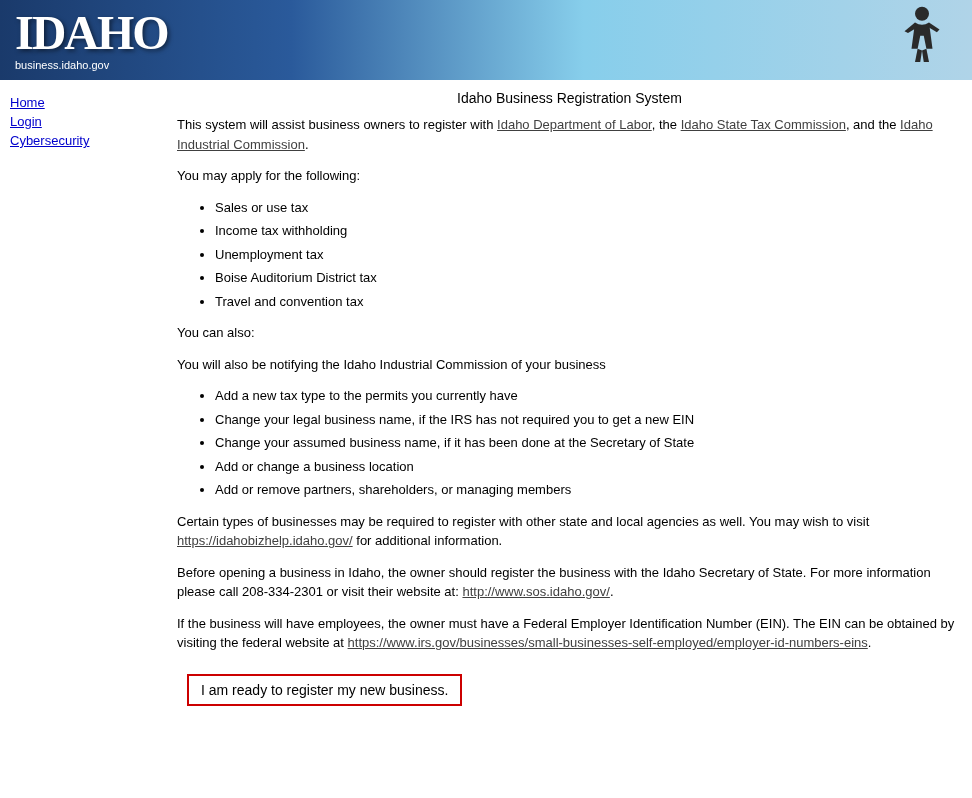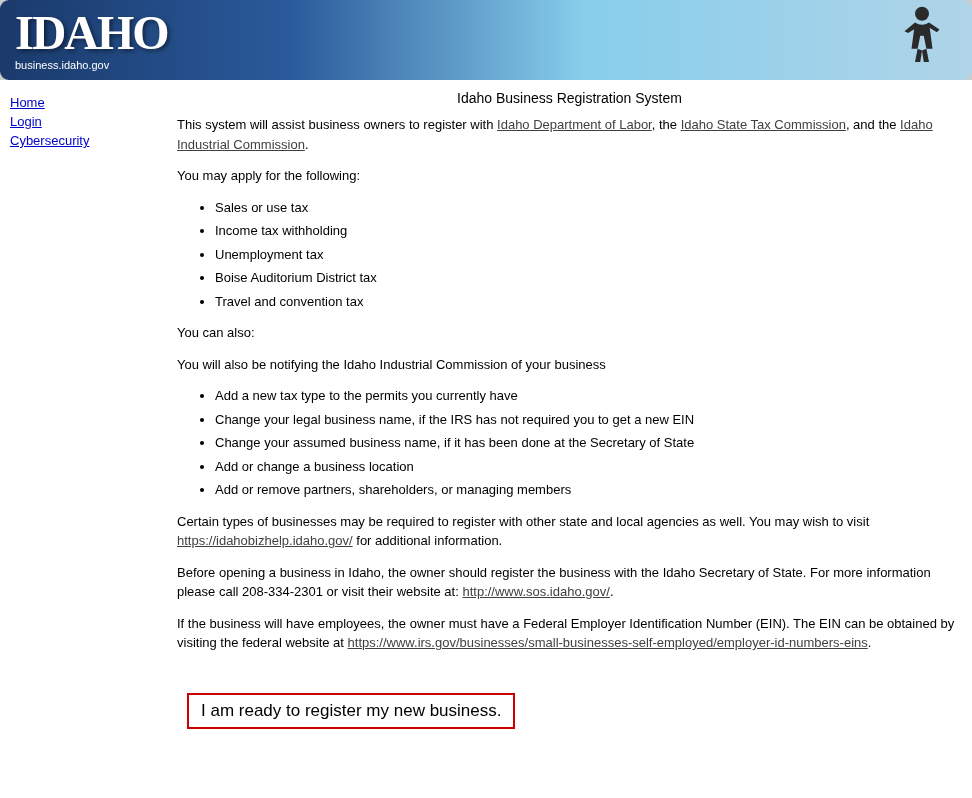--- a/index.html
+++ b/index.html
@@ -24,21 +24,20 @@
       background: #ccc;
       position: relative;
       overflow: hidden;
     }
 
     .header-banner-inner {
       display: flex;
       align-items: center;
       height: 100%;
       background: linear-gradient(to right, #1a3a6b 0%, #2a5a9b 30%, #87CEEB 60%, #b0d4e8 100%);
-      border-radius: 9px;
     }
 
     .idaho-logo {
       padding: 10px 15px;
       display: flex;
       flex-direction: column;
       align-items: flex-start;
     }
 
     .idaho-logo-text {
@@ -129,24 +128,24 @@
     a.inline-link {
       color: #404040;
       text-decoration: underline;
       cursor: pointer;
     }
 
     .register-button {
       border: 2px solid #cc0000;
       background: #fff;
       padding: 6px 12px;
-      font-size: 17px;
+      font-size: 14px;
       cursor: pointer;
       color: #000;
-      margin-top: 20px;
+      margin-top: 1px;
       margin-left: 10px;
     }
 
     .button-container {
       margin-top: 20px;
       padding-bottom: 20px;
     }
   </style>
 </head>
 <body>

